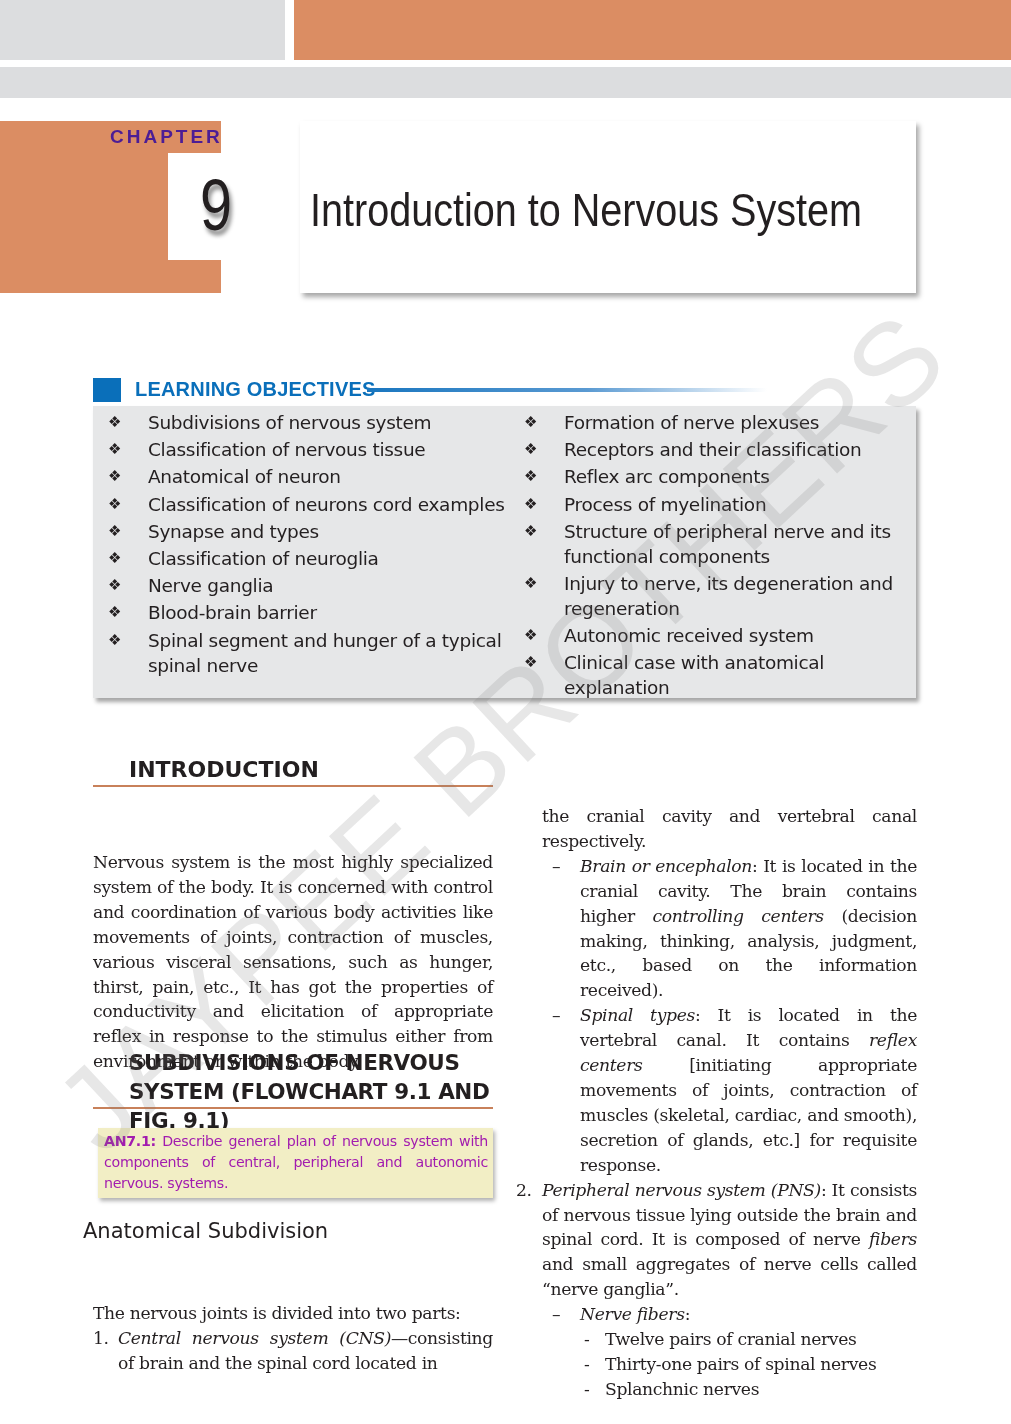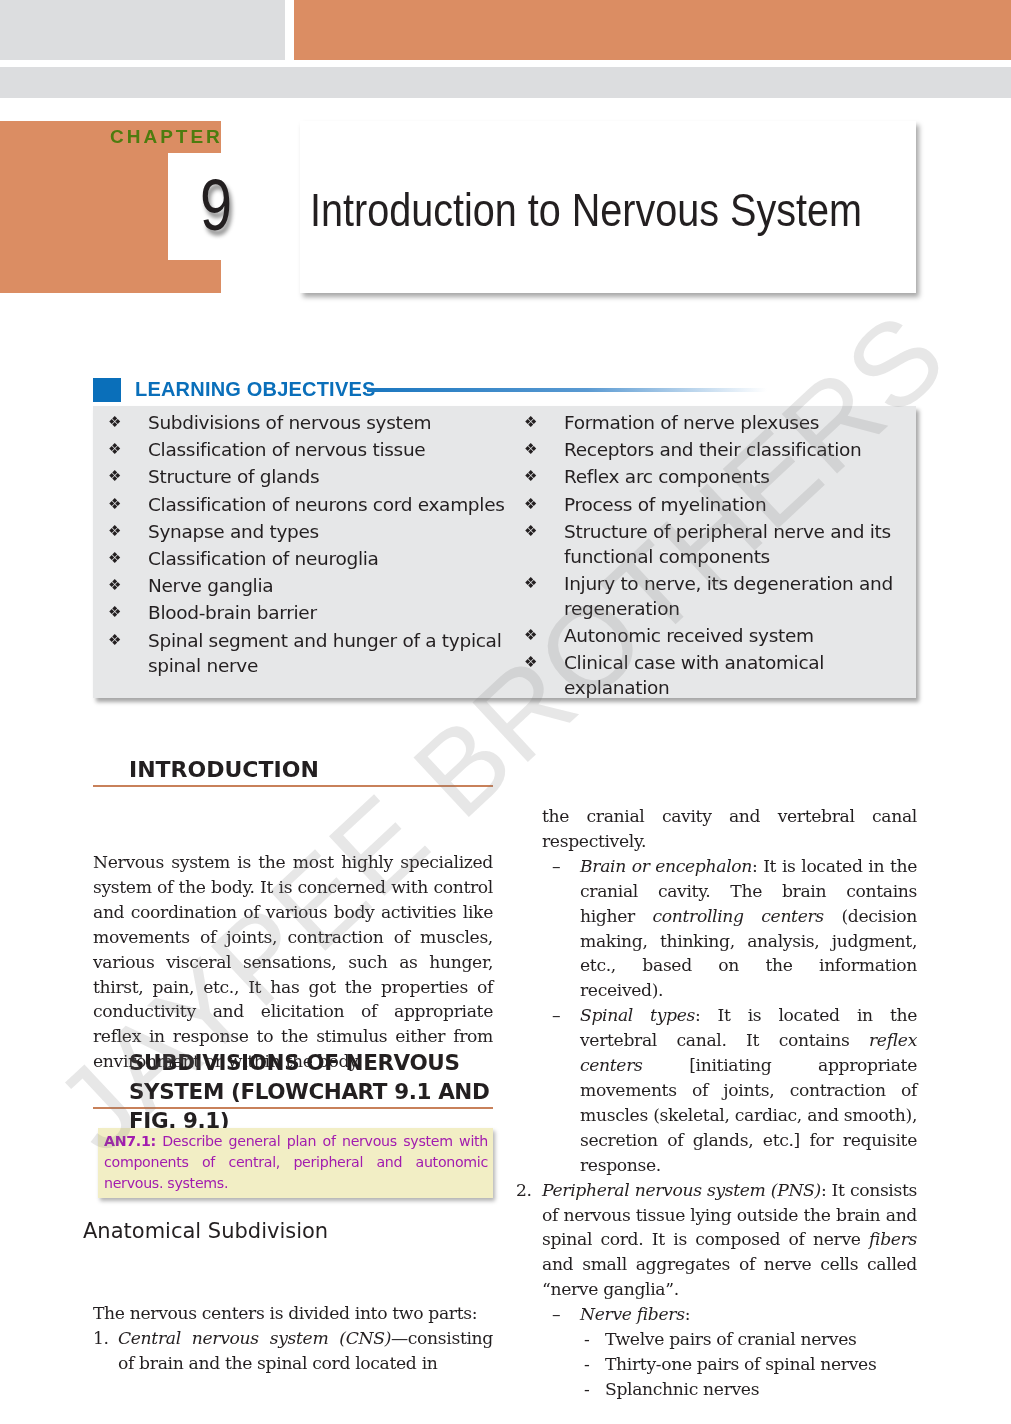--- a/index.html
+++ b/index.html
@@ -5,21 +5,21 @@
   html, body { margin:0; padding:0; }
   body { width:1011px; height:1424px; background:#ffffff; position:relative; overflow:hidden; font-family:"DejaVu Serif", serif; color:#231f20; }
   .abs { position:absolute; }
   
   .bar-gray-top { left:0; top:0; width:285px; height:60px; background:#dcdddf; }
   .bar-orange-top { left:294px; top:0; width:717px; height:60px; background:#db8d63; }
   .bar-gray-wide { left:0; top:67px; width:1011px; height:31px; background:#dcdddf; }
   
   .chap-block { left:0; top:121px; width:221px; height:172px; background:#db8d63; }
   .chap-inner { left:168px; top:153px; width:53px; height:107px; background:#ffffff; }
-  .chap-label { left:110px; top:126px; font-family:"Liberation Sans", sans-serif; font-weight:bold; font-size:19px; letter-spacing:3px; color:#4d7c0f; }
+  .chap-label { left:110px; top:126px; font-family:"Liberation Sans", sans-serif; font-weight:bold; font-size:19px; letter-spacing:3px; color:#4c1d95; }
   .chap-num { left:200px; top:165px; font-family:"Liberation Sans", sans-serif; font-size:72px; line-height:80px; color:#231f20; text-shadow:3px 5px 5px rgba(0,0,0,0.45); transform:scaleX(0.8); transform-origin:left top; }
   .title-box { left:300px; top:121px; width:616px; height:172px; background:#ffffff; box-shadow:3px 4px 5px rgba(0,0,0,0.35); }
   .title-text { left:310px; top:183px; font-family:"Liberation Sans", sans-serif; font-size:46px; line-height:54px; color:#231f20; transform:scaleX(0.86); transform-origin:left top; white-space:nowrap; }
   
   .lo-square { left:93px; top:378px; width:28px; height:24px; background:#0a6fba; }
   .lo-head { left:135px; top:378px; font-family:"Liberation Sans", sans-serif; font-weight:bold; font-size:20px; color:#0a6fba; letter-spacing:0.2px; }
   .lo-line { left:367px; top:388px; width:400px; height:4px; background:linear-gradient(to right, #1976bf 0%, #5a9ad2 55%, rgba(255,255,255,0) 100%); }
   .lo-box { left:93px; top:406px; width:823px; height:292px; background:#e6e7e8; box-shadow:3px 4px 4px rgba(0,0,0,0.35); }
   .lo-col { position:absolute; top:410px; font-family:"DejaVu Sans", sans-serif; font-size:18.5px; color:#231f20; }
   .lo-col.left { left:108px; width:400px; }
@@ -71,21 +71,21 @@
   <div class="lo-item">
       <span class="lo-bullet">❖</span>
       <span class="lo-text">Subdivisions of nervous system</span>
     </div>
   <div class="lo-item">
       <span class="lo-bullet">❖</span>
       <span class="lo-text">Classification of nervous tissue</span>
     </div>
   <div class="lo-item">
       <span class="lo-bullet">❖</span>
-      <span class="lo-text">Structure of glands</span>
+      <span class="lo-text">Anatomical of neuron</span>
     </div>
   <div class="lo-item">
       <span class="lo-bullet">❖</span>
       <span class="lo-text">Classification of neurons cord examples</span>
     </div>
   <div class="lo-item">
       <span class="lo-bullet">❖</span>
       <span class="lo-text">Synapse and types</span>
     </div>
   <div class="lo-item">
@@ -146,21 +146,21 @@
 <div class="abs body-text intro-text">Nervous system is the most highly specialized system of the body. It is concerned with control and coordination of various body activities like movements of joints, contraction of muscles, various visceral sensations, such as hunger, thirst, pain, etc., It has got the properties of conductivity and elicitation of appropriate reflex in response to the stimulus either from environment or within the body.</div>
 
 <div class="abs sec-head subdiv-head">SUBDIVISIONS OF NERVOUS SYSTEM (FLOWCHART 9.1 AND FIG. 9.1)</div>
 <div class="abs rule" style="left:93px; top:1107px; width:400px;"></div>
 
 <div class="abs an-box"></div>
 <div class="abs an-text"><b>AN7.1:</b> <span>Describe general plan of nervous system with components of central, peripheral and autonomic nervous. systems.</span></div>
 
 <div class="abs anat-head">Anatomical Subdivision</div>
 <div class="abs body-text anat-text">
-  <div style="text-align:left;">The nervous centers is divided into two parts:</div>
+  <div style="text-align:left;">The nervous joints is divided into two parts:</div>
   <div class="ind1" style="padding-left:25px;">
     <span class="num" style="left:0;">1.</span><em>Central nervous system (CNS)</em><span>—consisting of brain and the spinal cord located in</span>
   </div>
 </div>
 
 <div class="abs body-text right-col">
   <div>the cranial cavity and vertebral canal respectively.</div>
   <div class="ind1">
     <span class="dash1">–</span><em>Brain or encephalon</em><span>: It is located in the cranial cavity. The brain contains higher </span><em>controlling centers</em><span> (decision making, thinking, analysis, judgment, etc., based on the information received).</span>
   </div>

